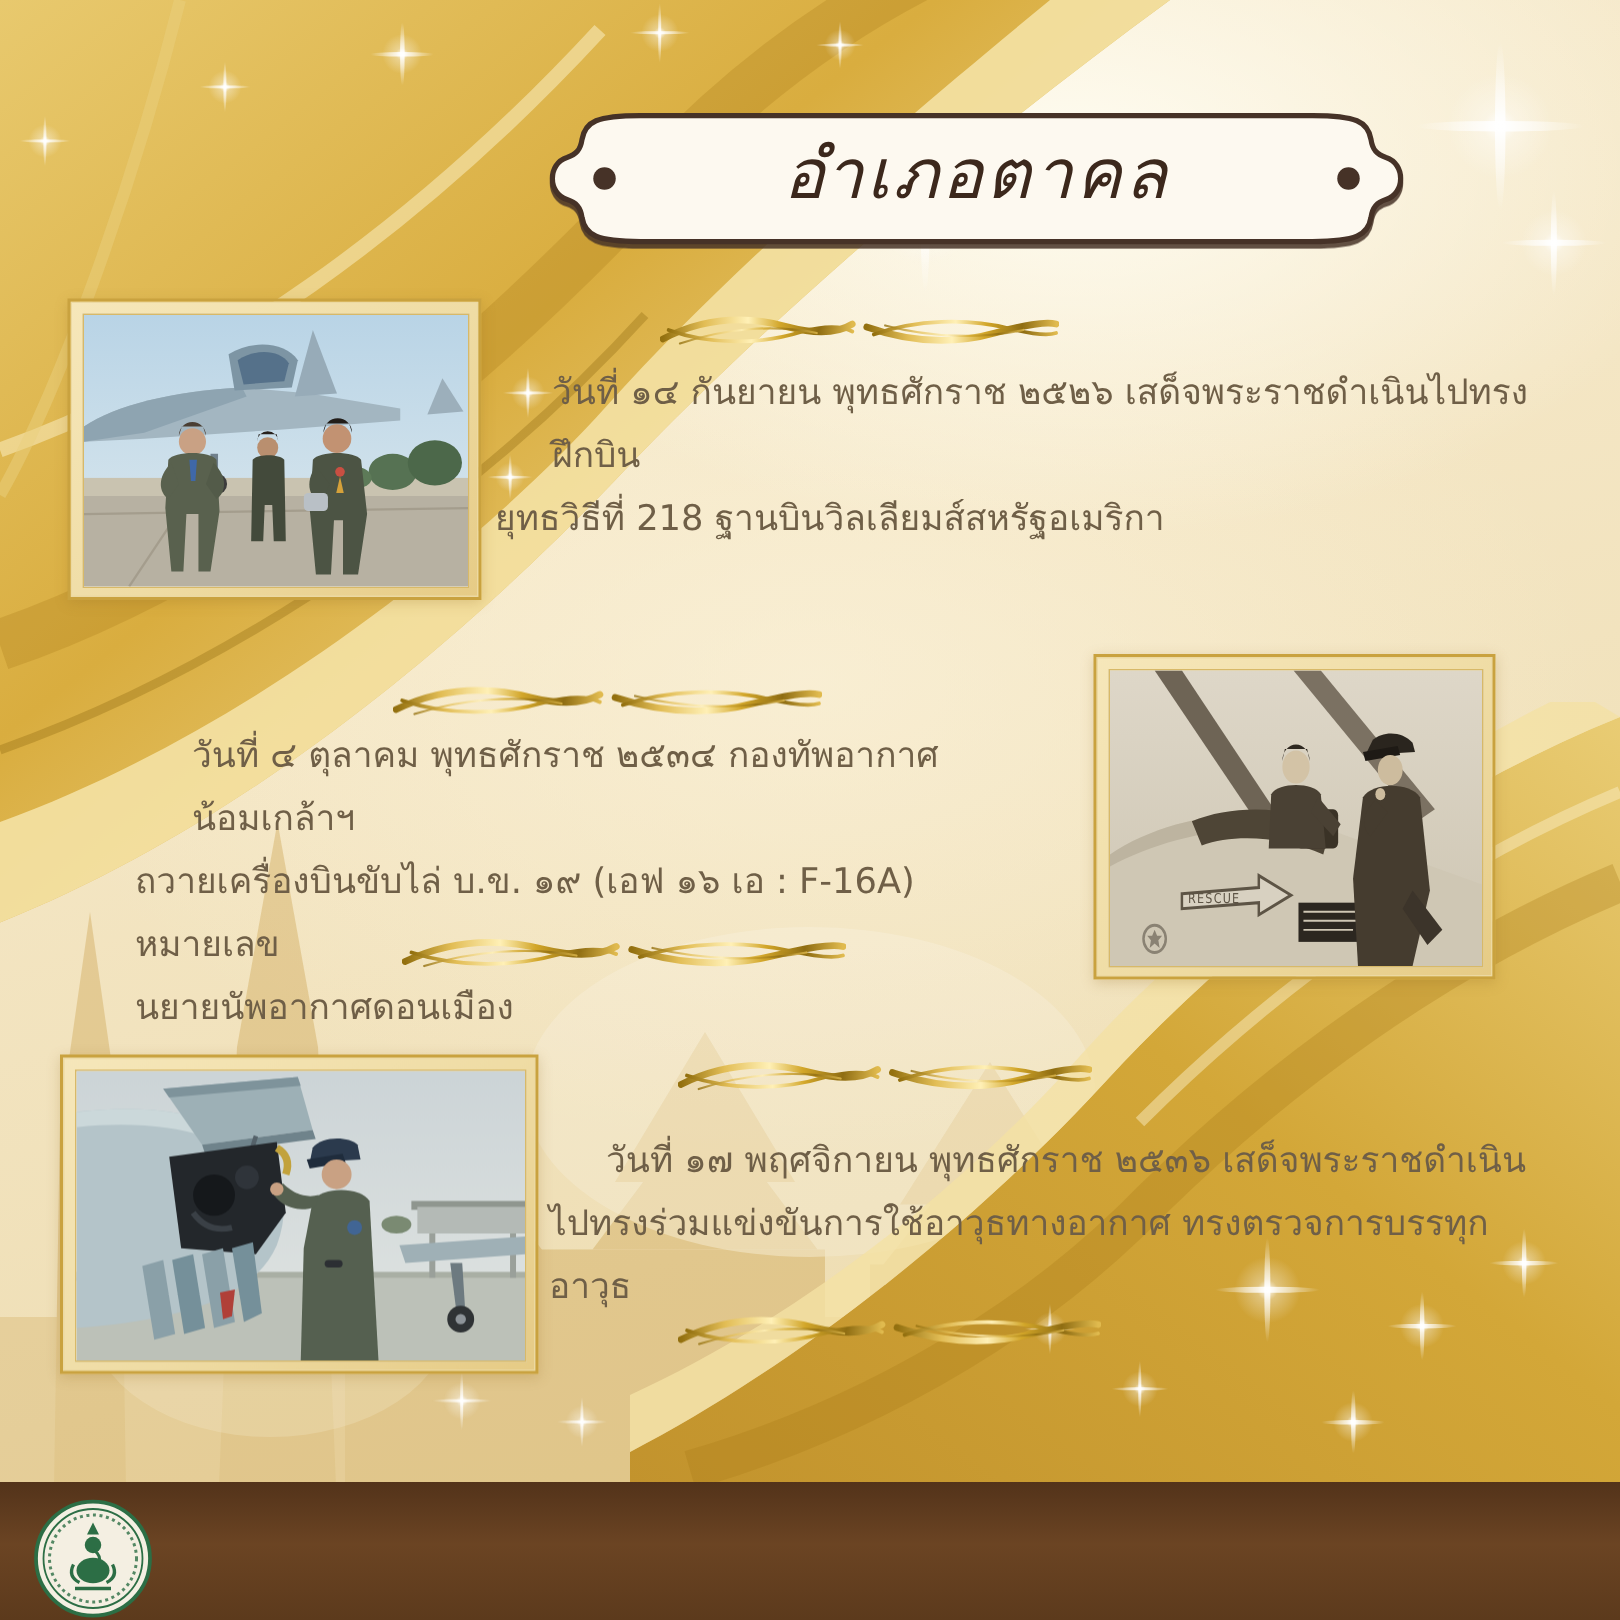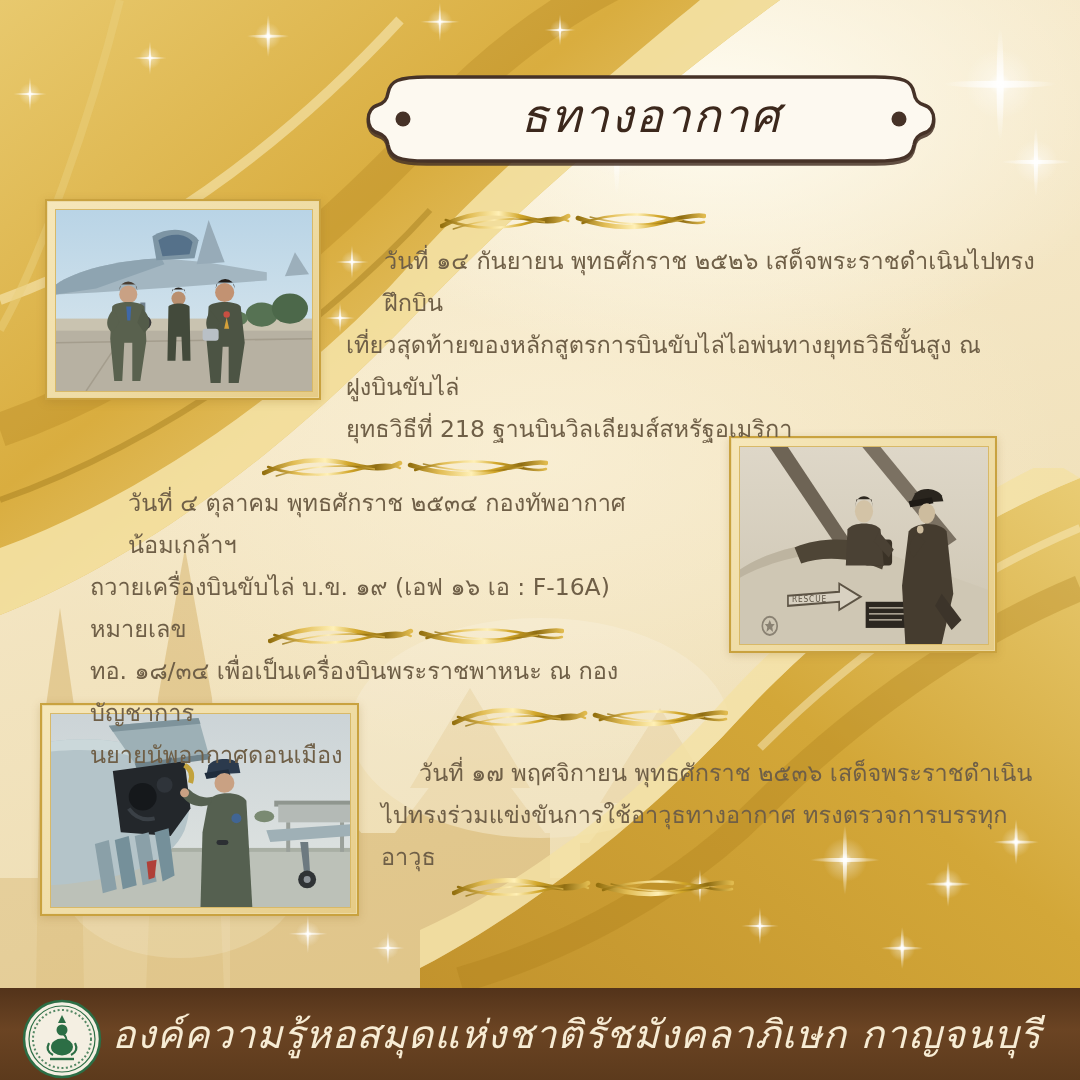--- a/index.html
+++ b/index.html
@@ -18,23 +18,23 @@
   .banner{left:355px;top:72px;width:592px;height:94px;}
   .banner-title{
     position:absolute;inset:0;display:flex;align-items:center;justify-content:center;
     font-family:"DejaVu Serif","Liberation Serif",serif;font-style:italic;
     font-size:46px;color:#3c281c;padding-bottom:8px;letter-spacing:2px;
   }
 
   
   .caption{color:#6f5f47;font-size:23.5px;line-height:42px;}
   .caption .pl1{padding-left:38px;}
-  .cap1{left:346px;top:240px;width:694px;}
+  .cap1{left:330px;top:240px;width:694px;}
   .cap2{left:90px;top:482px;width:622px;}
-  .cap3{left:366px;top:752px;width:658px;margin-left:15px;}
+  .cap3{left:366px;top:752px;width:658px;}
 
   
   .photo-frame{
     box-sizing:border-box;border:2px solid #c9a23f;padding:8px;
     background:linear-gradient(140deg,#f6e7ba 0%,#efdca4 55%,#e6cb85 100%);
     box-shadow:inset 0 0 0 1px #ecd9a2, 0 2px 8px rgba(150,110,40,.25);
   }
   .photo-frame svg{width:100%;height:100%;border:1px solid #d8b968;background:#eee;}
   .pf1{left:45px;top:199px;width:276px;height:201px;}
   .pf2{left:729px;top:436px;width:268px;height:217px;}
@@ -160,21 +160,21 @@
   <div class="sparkle abs" style="left:700px;top:886px;width:30px;height:30px"></div>
 
   <div class="abs banner">
     <svg viewBox="0 0 592 94" style="position:absolute;inset:0;width:100%;height:100%">
       <path d="M72 5 L520 5 C549 5 557 9 559 21 C560 28 563 31 569 33 C582 37 582 57 569 61
                C563 63 560 66 559 73 C557 85 549 89 520 89 L72 89 C43 89 35 85 33 73
                C32 66 29 63 23 61 C10 57 10 37 23 33 C29 31 32 28 33 21 C35 9 43 5 72 5 Z" fill="#fdf9f0" stroke="#463227" stroke-width="3.5" style="filter:drop-shadow(0 3px 0 rgba(70,50,39,.85))"></path>
       <circle cx="48" cy="47" r="7.5" fill="#463227"></circle>
       <circle cx="544" cy="47" r="7.5" fill="#463227"></circle>
     </svg>
-    <div class="banner-title">ธทางอากาศ</div>
+    <div class="banner-title">อำเภอตาคล</div>
   </div>
 
   <svg class="abs ribbon rbA" viewBox="0 0 280 36" preserveAspectRatio="none">
     <g fill="none" stroke="url(#goldRibbon)" stroke-linecap="round">
       <path d="M2 22 C30 8 60 6 90 14 C110 19 125 18 135 12" stroke-width="4.5"></path>
       <path d="M6 16 C35 26 70 26 100 17 C115 13 128 13 135 17" stroke-width="2.5"></path>
       <path d="M14 25 C45 15 80 12 110 18" stroke-width="1.5" opacity=".8"></path>
       <path d="M145 14 C175 24 205 26 235 18 C255 13 270 10 278 12" stroke-width="4.5"></path>
       <path d="M150 19 C180 9 215 8 245 15 C262 19 272 20 278 18" stroke-width="2.5"></path>
       <path d="M158 13 C190 21 225 22 255 16" stroke-width="1.5" opacity=".8"></path>
@@ -343,43 +343,40 @@
       <path d="M158 88 C164 78 190 78 196 88 L202 196 L150 196 L152 120 Z" fill="#556050"></path>
       <path d="M160 92 C148 96 138 92 132 84 L138 76 C146 84 154 86 162 84 Z" fill="#556050"></path>
       <circle cx="134" cy="80" r="4.5" fill="#c9a183"></circle>
       <circle cx="186" cy="106" r="5" fill="#3e66a0" opacity=".85"></circle>
       <rect x="166" y="128" width="12" height="5" rx="2.5" fill="#2c2f33"></rect>
     </svg>
   </div>
 
   <div class="abs caption cap1">
     <div class="pl1">วันที่ ๑๔ กันยายน พุทธศักราช ๒๕๒๖ เสด็จพระราชดำเนินไปทรงฝึกบิน</div>
-    <div>เที่ยวสุดท้ายของหลักสูตรการบินขับไล่ไอพ่นทางยุทธวิธีขั้นสูง ณ ฝูงบินขับไล่</div>
     <div>ยุทธวิธีที่ 218 ฐานบินวิลเลียมส์สหรัฐอเมริกา</div>
   </div>
 
   <div class="abs caption cap2">
     <div class="pl1">วันที่ ๔ ตุลาคม พุทธศักราช ๒๕๓๔ กองทัพอากาศน้อมเกล้าฯ</div>
     <div>ถวายเครื่องบินขับไล่ บ.ข. ๑๙ (เอฟ ๑๖ เอ : F-16A) หมายเลข</div>
-    <div>ทอ. ๑๘/๓๔ เพื่อเป็นเครื่องบินพระราชพาหนะ ณ กองบัญชาการ</div>
     <div>นยายนัพอากาศดอนเมือง</div>
   </div>
 
   <div class="abs caption cap3">
     <div class="pl1">วันที่ ๑๗ พฤศจิกายน พุทธศักราช ๒๕๓๖ เสด็จพระราชดำเนิน</div>
     <div>ไปทรงร่วมแข่งขันการใช้อาวุธทางอากาศ ทรงตรวจการบรรทุกอาวุธ</div>
   </div>
 
   <div class="abs footer"></div>
   <svg class="abs footer-logo" viewBox="0 0 80 80">
     <circle cx="40" cy="40" r="38" fill="#f4efe2" stroke="#2c6e45" stroke-width="2.5"></circle>
     <circle cx="40" cy="40" r="33" fill="none" stroke="#2c6e45" stroke-width="1.2"></circle>
     <circle cx="40" cy="40" r="29" fill="none" stroke="#2c6e45" stroke-width="2" stroke-dasharray="2 2.4" opacity=".8"></circle>
     <path d="M40 16 l4 8 h-8 Z" fill="#2c6e45"></path>
     <circle cx="40" cy="31" r="5.5" fill="#2c6e45"></circle>
     <path d="M40 34 q6 4 4 10" stroke="#2c6e45" stroke-width="2" fill="none"></path>
     <ellipse cx="40" cy="48" rx="11" ry="8.5" fill="#2c6e45"></ellipse>
     <path d="M27 44 q-4 8 4 12 M53 44 q4 8 -4 12" stroke="#2c6e45" stroke-width="2.2" fill="none"></path>
     <path d="M28 60 h24" stroke="#2c6e45" stroke-width="2.4"></path>
   </svg>
-  <div class="footer-text">องค์ความรู้หอสมุดแห่งชาติรัชมังคลาภิเษก กาญจนบุรี</div>
 
 </div>
 
 </body></html>

